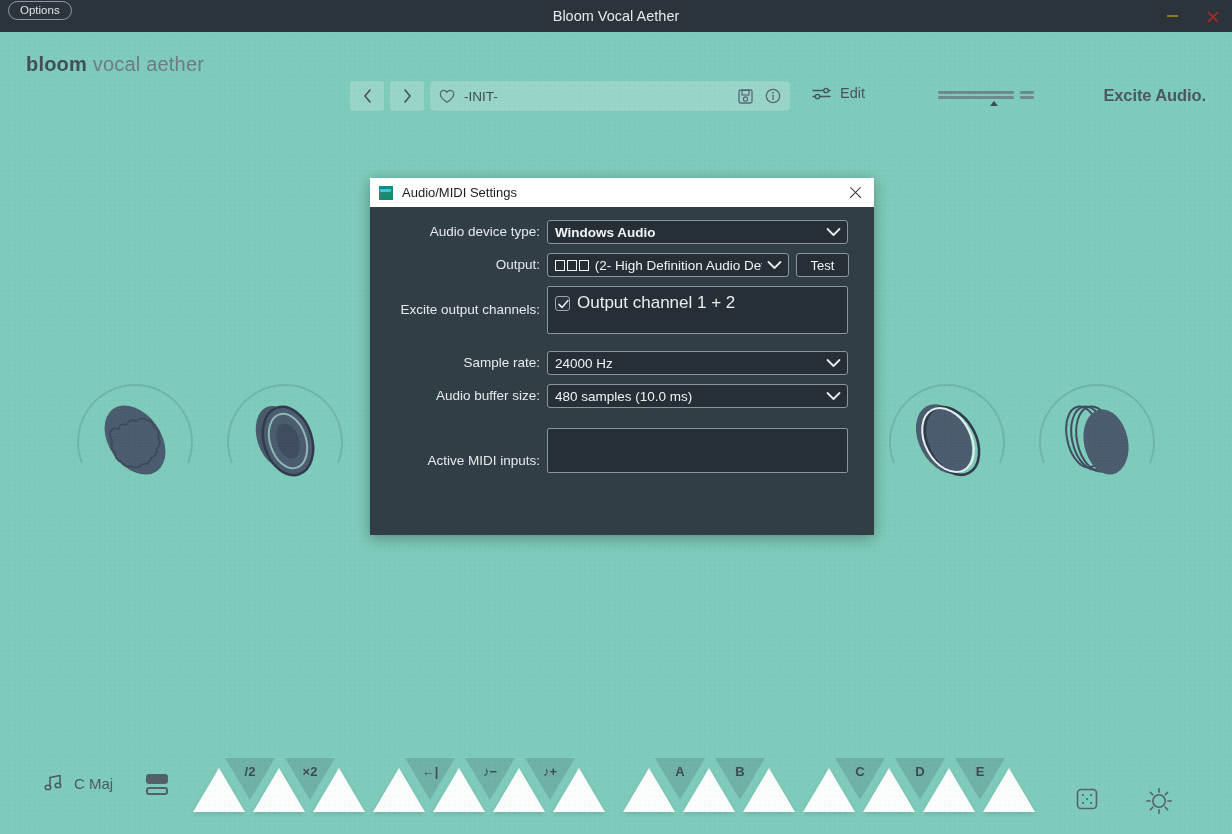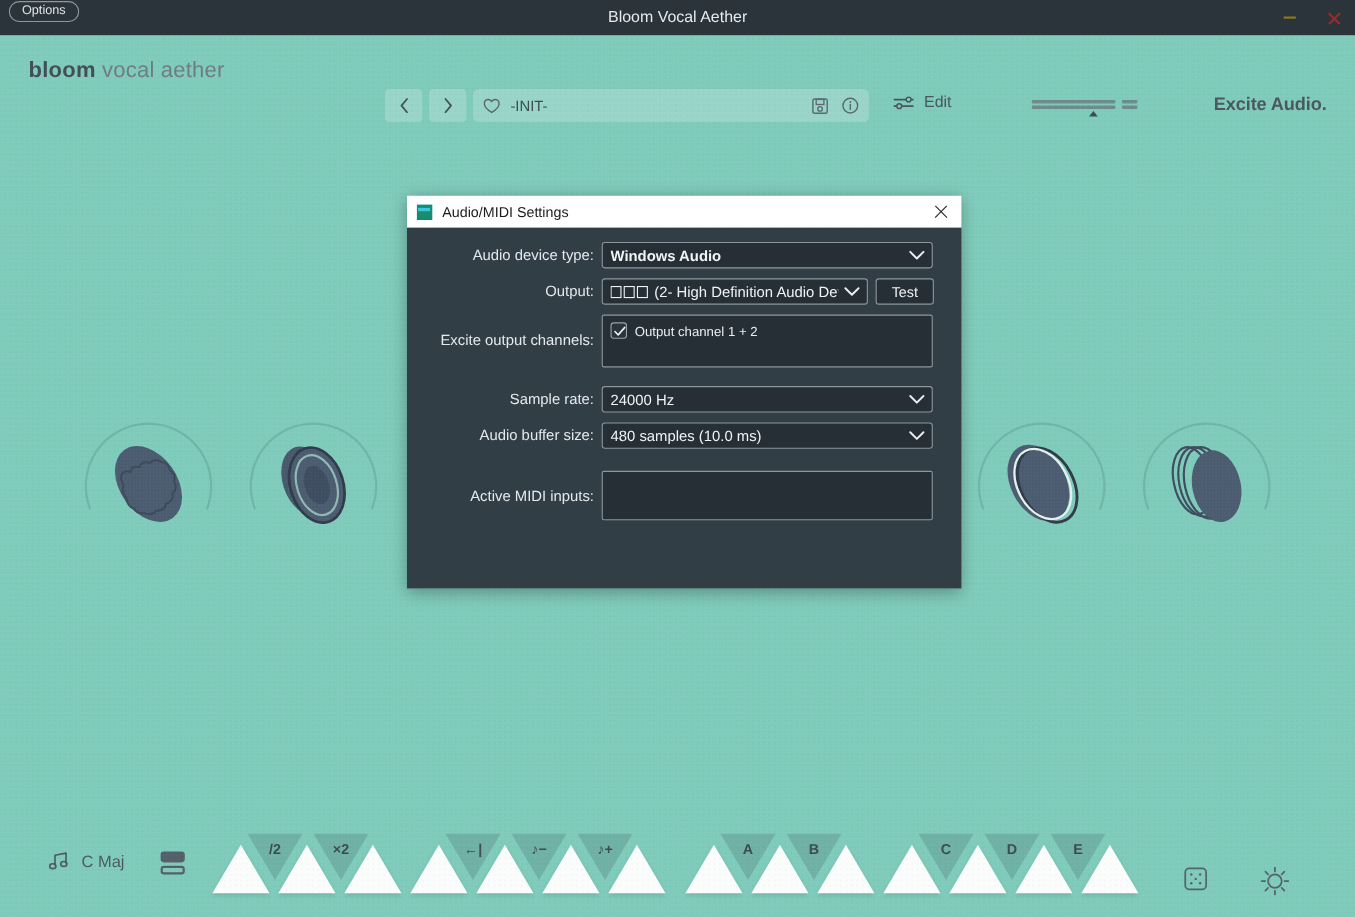--- a/index.html
+++ b/index.html
@@ -253,21 +253,21 @@
   .dlg-close-glyph::before { transform: rotate(45deg); }
   .dlg-close-glyph::after  { transform: rotate(-45deg); }
 
   .dlg-body {
     height: 328px;
     background: #323e46;
     position: relative;
     padding-top: 13px;
   }
   .row {
-    display: flex; align-items: center;
+    display: flex; align-items: flex-end;
     margin-bottom: 9px;
   }
   .row-label {
     width: 177px;
     text-align: right;
     padding-right: 7px;
     color: #e4e9ec;
     font-size: 13.5px;
     line-height: 24px;
     flex: 0 0 auto;
@@ -316,21 +316,21 @@
   .chan-item { display: flex; align-items: center; gap: 7px; cursor: pointer; }
   .chk {
     width: 15px; height: 15px;
     border: 1px solid #9aa3aa;
     border-radius: 3px;
     background: #2b343c;
     position: relative;
     flex: 0 0 auto;
   }
   .chk svg { position: absolute; left: 2px; top: 2px; }
-  .chan-label { color: #e9eef1; font-size: 12px; }
+  .chan-label { color: #e9eef1; font-size: 17px; }
 </style>
 </head>
 <body>
 
 <div id="app">
 
   <div class="titlebar">
     <div class="options-btn">
       <span>Options</span>
     </div>

